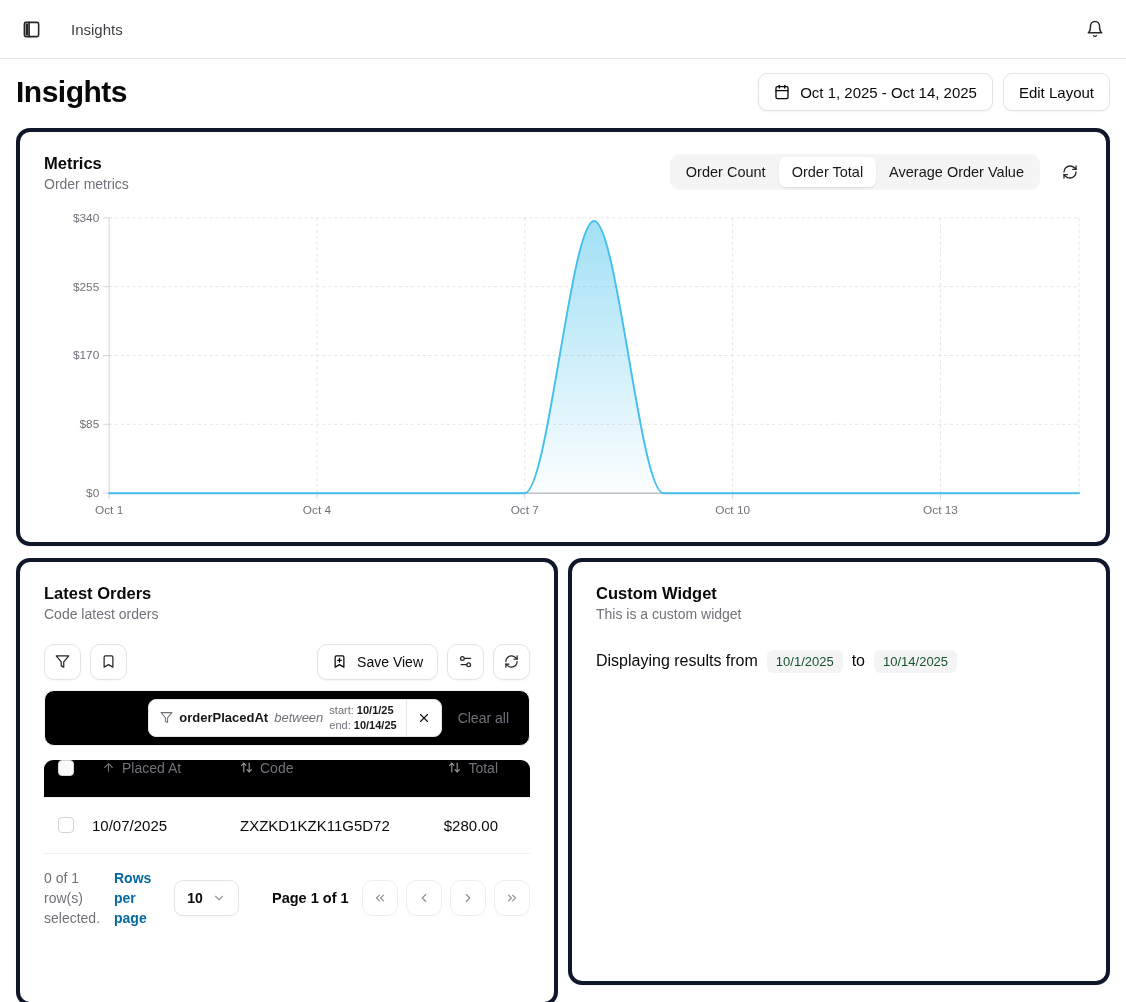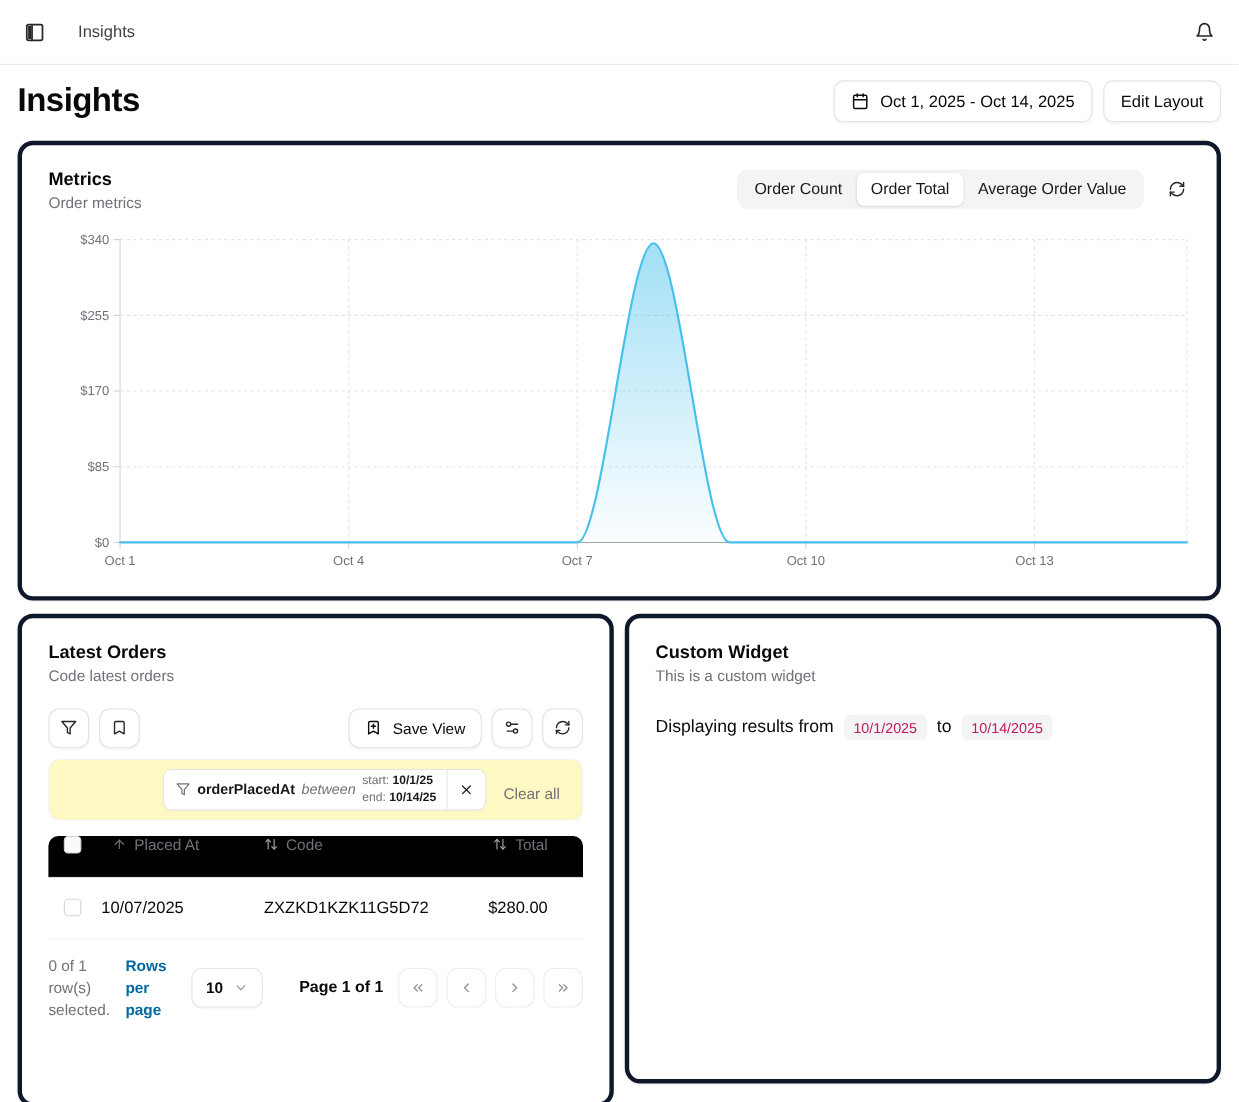--- a/index.html
+++ b/index.html
@@ -53,22 +53,22 @@
 
   
   .toolbar { margin-top:22px; display:flex; align-items:center; gap:9px; }
   .icon-btn { width:37px; height:36px; display:flex; align-items:center; justify-content:center;
     background:#fff; border:1px solid #e4e4e7; border-radius:10px; cursor:pointer;
     color:#27272a; box-shadow:0 1px 2px rgba(0,0,0,.04); }
   .toolbar .right { margin-left:auto; display:flex; gap:9px;padding-left:12px; }
   .btn-sm { height:36px; padding:0 14px; font-size:14px; border-radius:10px; }
 
   
-  .filter-strip { margin-top:10px; background:#fef9c3; border:1px solid #f2f2f4;
-    border-radius:10px; padding:8px 10px; min-height:52px; display:flex; align-items:flex-end;
+  .filter-strip { margin-top:10px; background:#000000; border:1px solid #f2f2f4;
+    border-radius:10px; padding:8px 10px; min-height:52px; display:flex; align-items:center;
     justify-content:flex-end; gap:6px; }
   .chip { background:#fff; border:1px solid #e4e4e7; border-radius:8px; display:flex;
     align-items:center; height:38px; }
   .chip .chip-main { display:flex; align-items:center; gap:6px; padding:0 9px 0 11px; }
   .chip .field { font-size:13px; font-weight:700; color:#18181b; white-space:nowrap; }
   .chip .op { font-size:13px; color:#71717a;font-style:italic; }
   .chip .range { font-size:11px; line-height:1.35; color:#71717a; white-space:nowrap; }
   .chip .range b { color:#18181b; font-weight:700; }
   .chip .divider { width:1px; align-self:stretch; background:#e8e8ec; }
   .chip .x-btn { width:34px; height:100%; border:none; background:none; cursor:pointer;
@@ -101,21 +101,21 @@
     border-radius:9px; background:#fff; display:flex; align-items:center; justify-content:center;
     gap:9px; font-size:14px; cursor:pointer; box-shadow:0 1px 2px rgba(0,0,0,.04);font-weight:bold; }
   .page-select .chev { color:#9b9ba3; display:flex; }
   .page-info { margin-left:33px; font-size:14.5px; font-weight:700; white-space:nowrap; }
   .pager { margin-left:auto; display:flex; gap:8px; }
   .pager .icon-btn { width:36px; color:#8f8f96; border-color:#ededf0; box-shadow:none; }
 
   
   .widget-body { margin-top:28px; font-size:16px; color:#09090b; display:flex;
     align-items:center; gap:9px; flex-wrap:wrap; }
-  .pill { background:#f4f4f5; border-radius:6px; padding:4px 9px; font-size:13px; color:#be185d; }
+  .pill { background:#f4f4f5; border-radius:6px; padding:4px 9px; font-size:13px; color:#14532d; }
 </style>
 </head>
 <body>
 
 <header class="topbar">
   <button class="icon-ghost">
     <span style="display:flex">
       <svg width="19" height="19" viewBox="0 0 24 24" fill="none" stroke="currentColor" stroke-width="2" stroke-linecap="round" stroke-linejoin="round">
           <rect width="18" height="18" x="3" y="3" rx="2"></rect>
           <path d="M9 3v18"></path>

